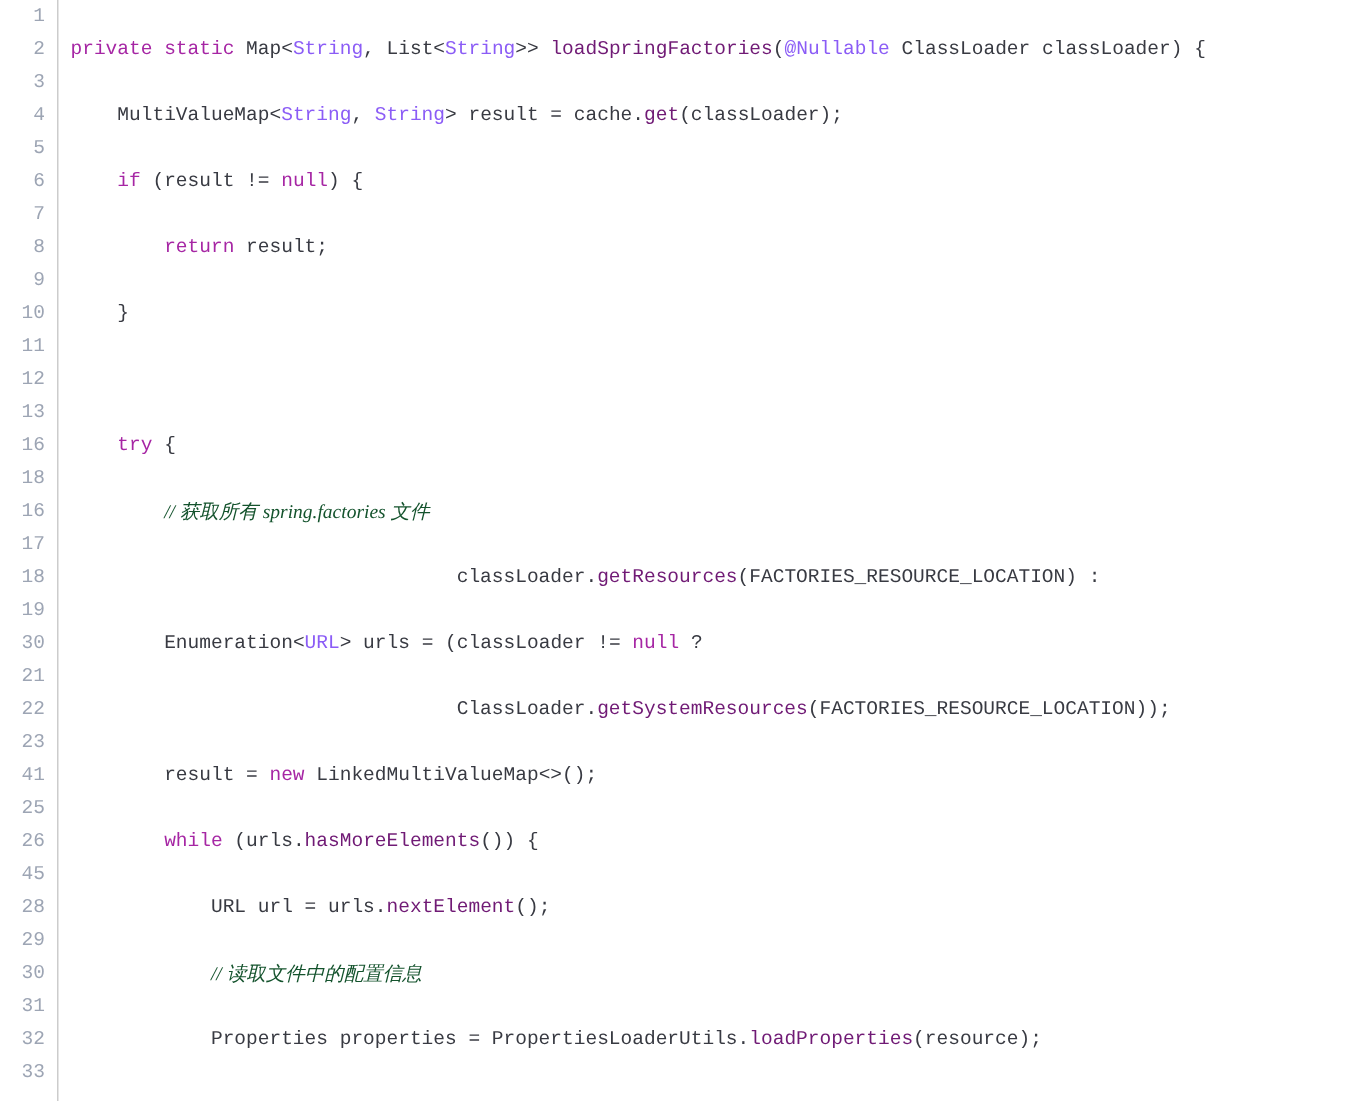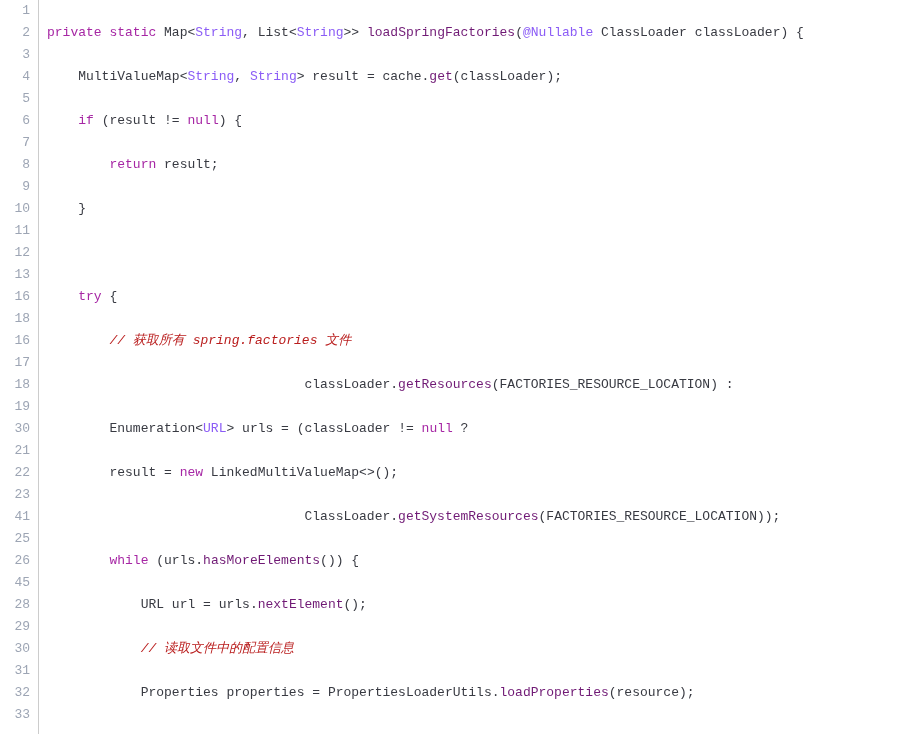--- a/index.html
+++ b/index.html
@@ -32,21 +32,21 @@
     white-space: pre;
     overflow: hidden;
     border-left: 1px solid #ccc;
     padding-left: 8px;
   }
   .code .line {
     height: 22px;
   }
   .kw { color: #a626a4; }      
   .call { color: #701a75; }      
-  .cmt { color: #b91c1c; font-style: italic; }      
+  .cmt { color: #14532d; font-style: italic; font-family: Liberation Serif, serif; }      
   .gold { color: #8b5cf6; margin-top: 36px; }
 </style>
 </head>
 <body>
 
 <div class="code-container">
   <div class="gutter">
     <div>1</div>
     <div>2</div>
     <div>3</div>
@@ -86,22 +86,22 @@
 <div class="line"><span class="kw">private</span> <span class="kw">static</span> <span>Map</span>&lt;<span class="gold">String</span>, <span>List</span>&lt;<span class="gold">String</span>&gt;&gt; <span class="call">loadSpringFactories</span>(<span class="gold">@Nullable</span> <span>ClassLoader</span> <span>classLoader</span>) {</div>
 <div class="line">    <span>MultiValueMap</span>&lt;<span class="gold">String</span>, <span class="gold">String</span>&gt; <span>result</span> = <span>cache</span>.<span class="call">get</span>(<span>classLoader</span>);</div>
 <div class="line">    <span class="kw">if</span> (<span>result</span> <span>!=</span> <span class="kw">null</span>) {</div>
 <div class="line">        <span class="kw">return</span> <span>result</span>;</div>
 <div class="line">    }</div>
 <div class="line"></div>
 <div class="line">    <span class="kw">try</span> {</div>
 <div class="line">        <span class="cmt">// 获取所有 spring.factories 文件</span></div>
 <div class="line">                                 <span>classLoader</span>.<span class="call">getResources</span>(<span>FACTORIES_RESOURCE_LOCATION</span>) :</div>
 <div class="line">        <span>Enumeration</span>&lt;<span class="gold">URL</span>&gt; <span>urls</span> = (<span>classLoader</span> <span>!=</span> <span class="kw">null</span> <span>?</span></div>
+<div class="line">                                 <span>ClassLoader</span>.<span class="call">getSystemResources</span>(<span>FACTORIES_RESOURCE_LOCATION</span>));</div>
 <div class="line">        <span>result</span> = <span class="kw">new</span> <span>LinkedMultiValueMap</span>&lt;&gt;();</div>
-<div class="line">                                 <span>ClassLoader</span>.<span class="call">getSystemResources</span>(<span>FACTORIES_RESOURCE_LOCATION</span>));</div>
 <div class="line">        <span class="kw">while</span> (<span>urls</span>.<span class="call">hasMoreElements</span>()) {</div>
 <div class="line">            <span>URL</span> <span>url</span> = <span>urls</span>.<span class="call">nextElement</span>();</div>
 <div class="line">            <span class="cmt">// 读取文件中的配置信息</span></div>
 <div class="line">            <span>Properties</span> <span>properties</span> = <span>PropertiesLoaderUtils</span>.<span class="call">loadProperties</span>(<span>resource</span>);</div>
 
 
 
 
 
 

